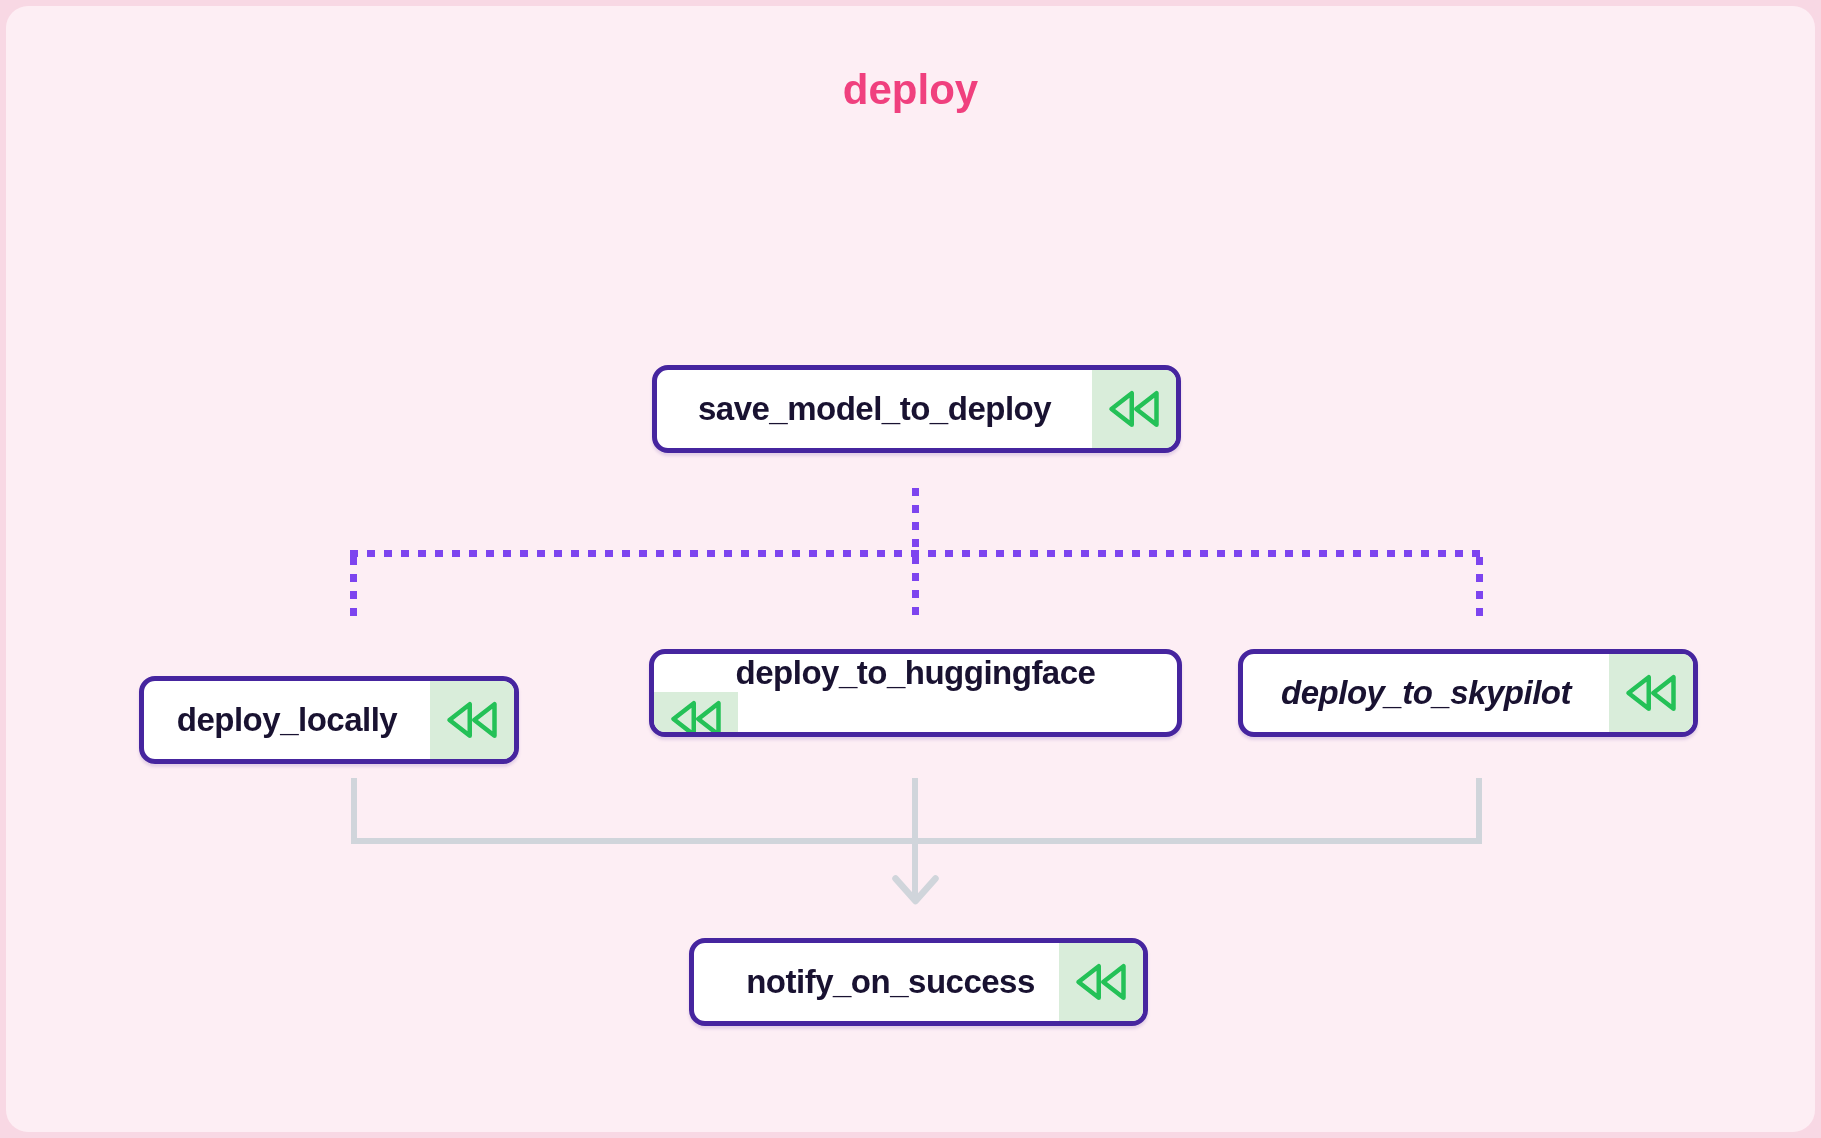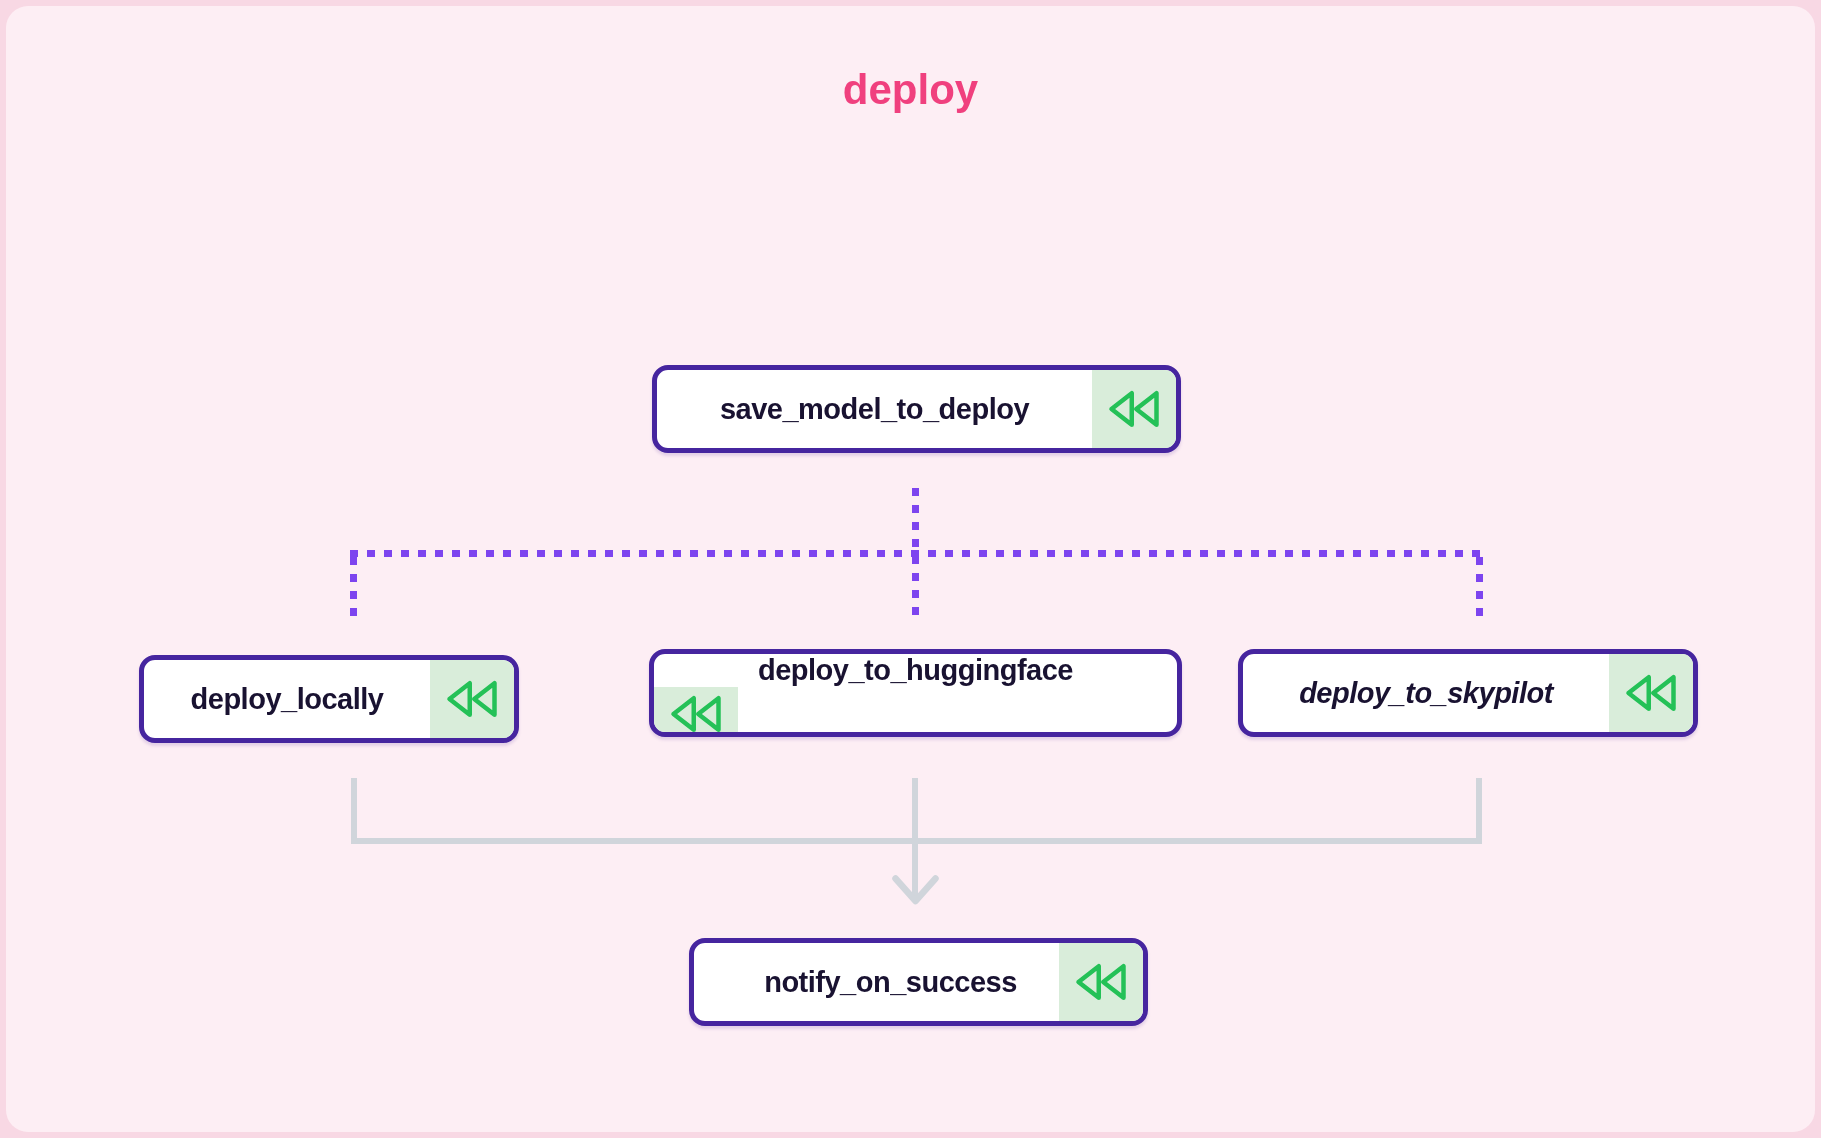--- a/index.html
+++ b/index.html
@@ -25,33 +25,33 @@
     position: absolute; height: 88px; box-sizing: border-box;
     background: var(--node-bg, #fff);
     border: 5px solid var(--node-border, #46259f);
     border-radius: 16px;
     display: flex; align-items: stretch; overflow: hidden;
     box-shadow: 0 3px 3px rgba(110, 70, 170, 0.18);
     cursor: pointer;
   }
   .node-label {
     flex: 1; display: flex; align-items: center; justify-content: center;
-    font-size: 29px; font-weight: 700; letter-spacing: -0.5px;
+    font-size: 33px; font-weight: 700; letter-spacing: -0.5px;
     color: var(--node-text, #191231);
     white-space: nowrap; padding: 0 8px;
   }
   .icon-box {
     flex: none; width: 84px;
     background: var(--icon-bg, #d9edda);
     display: flex; align-items: center; justify-content: center;
   }
   .icon-box svg { color: var(--icon-stroke, #24c157); display: block; }
 
   .node-save      { left: 646px;  top: 359px; width: 529px; }
-  .node-locally   { left: 133px;  top: 649px; width: 380px; }
+  .node-locally   { left: 133px;  top: 670px; width: 380px; }
   .node-hf        { left: 643px;  top: 643px; width: 533px; flex-direction: column; }
   .node-skypilot  { left: 1232px; top: 643px; width: 460px; font-style: italic; }
   .node-notify    { left: 683px;  top: 932px; width: 459px; padding-left: 28px; }
 
   .conn { position: absolute; }
   .dotted-h {
     height: 7px;
     background-image: repeating-linear-gradient(90deg,
       var(--dotted-line, #7d44ef) 0 8px, transparent 8px 17px);
   }

